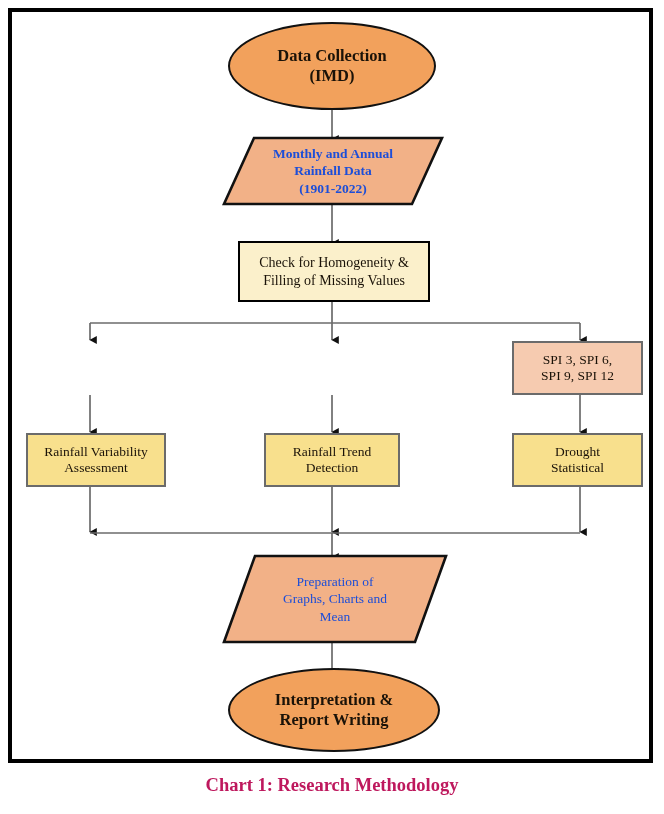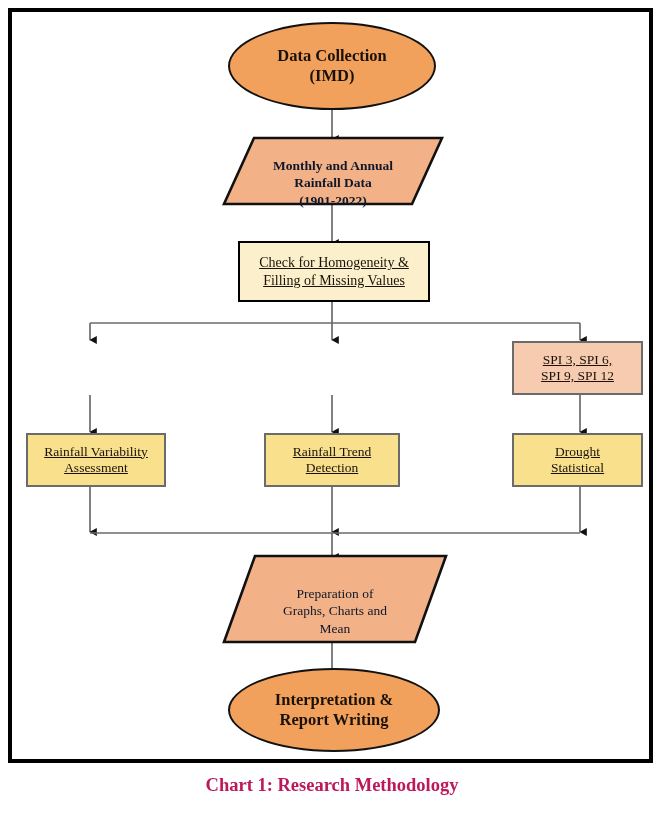--- a/index.html
+++ b/index.html
@@ -75,43 +75,42 @@
   .para-wrap {
     position: absolute;
   }
   .para-shape {
     position: absolute;
     left: 0; top: 0;
     width: 100%; height: 100%;
   }
   .para-text {
     position: absolute;
-    left: 0; top: 12px;
+    left: 0; top: 0;
     width: 100%; height: 100%;
     display: flex;
     align-items: center;
     justify-content: center;
     text-align: center;
     font-size: 13.5px;
     font-weight: 700;
-    color: #0f172a;
+    color: #1d4ed8;
     line-height: 1.3;
     white-space: pre-line;
   }
   .para-text.light {
     font-weight: 400;
     font-size: 13.5px;
   }
 
   
   .rect {
     border: 2px solid #6b6b6b;
     font-size: 13.5px;
     font-weight: 400;
-    text-decoration: underline;
   }
   .rect.cream {
     background: #FBF0CB;
     border-color: #000000;
     font-size: 14px;
   }
   .rect.salmon { background: #F6CBB0; }
   .rect.yellow { background: #F8E08D; }
 
   

